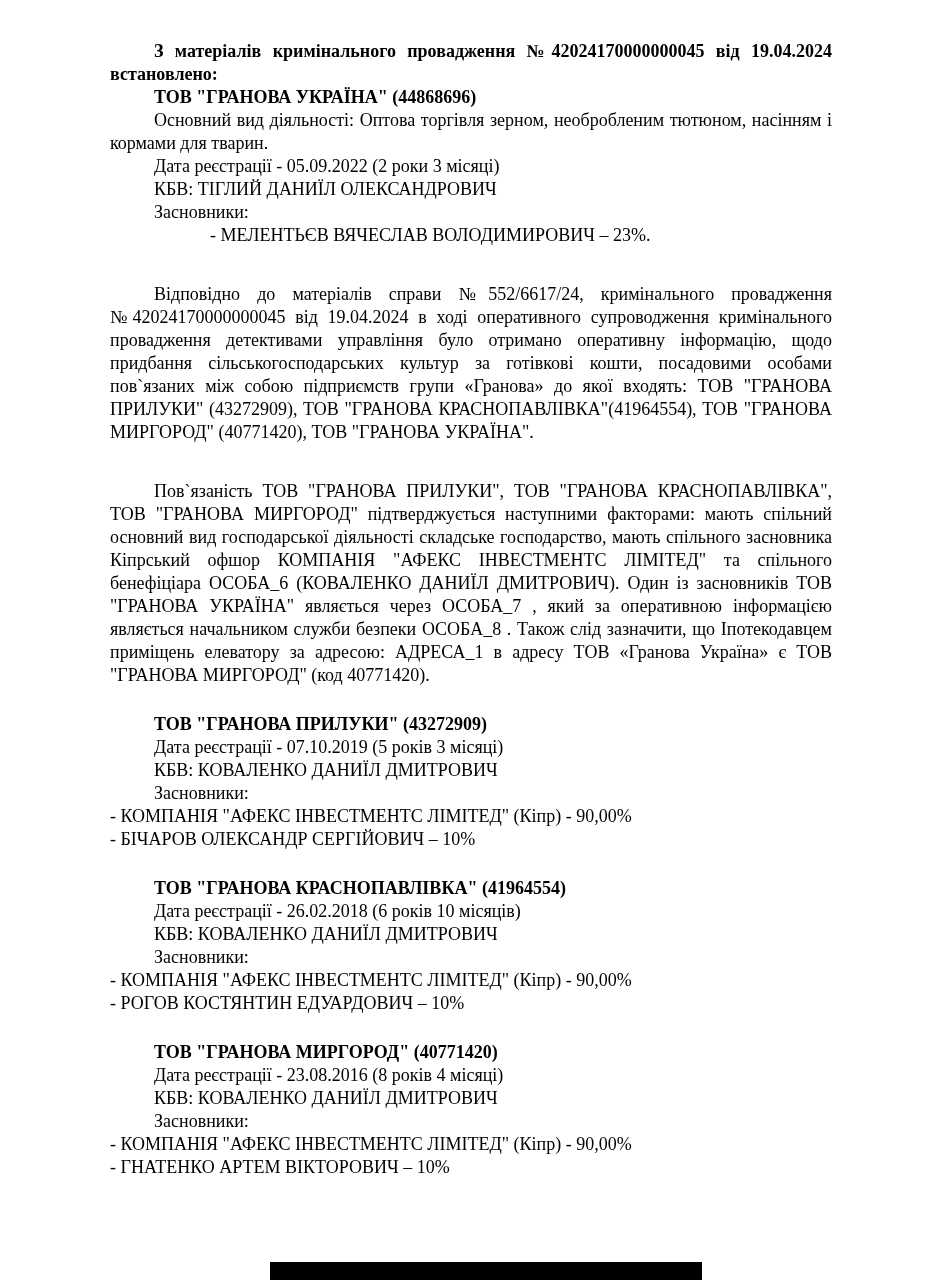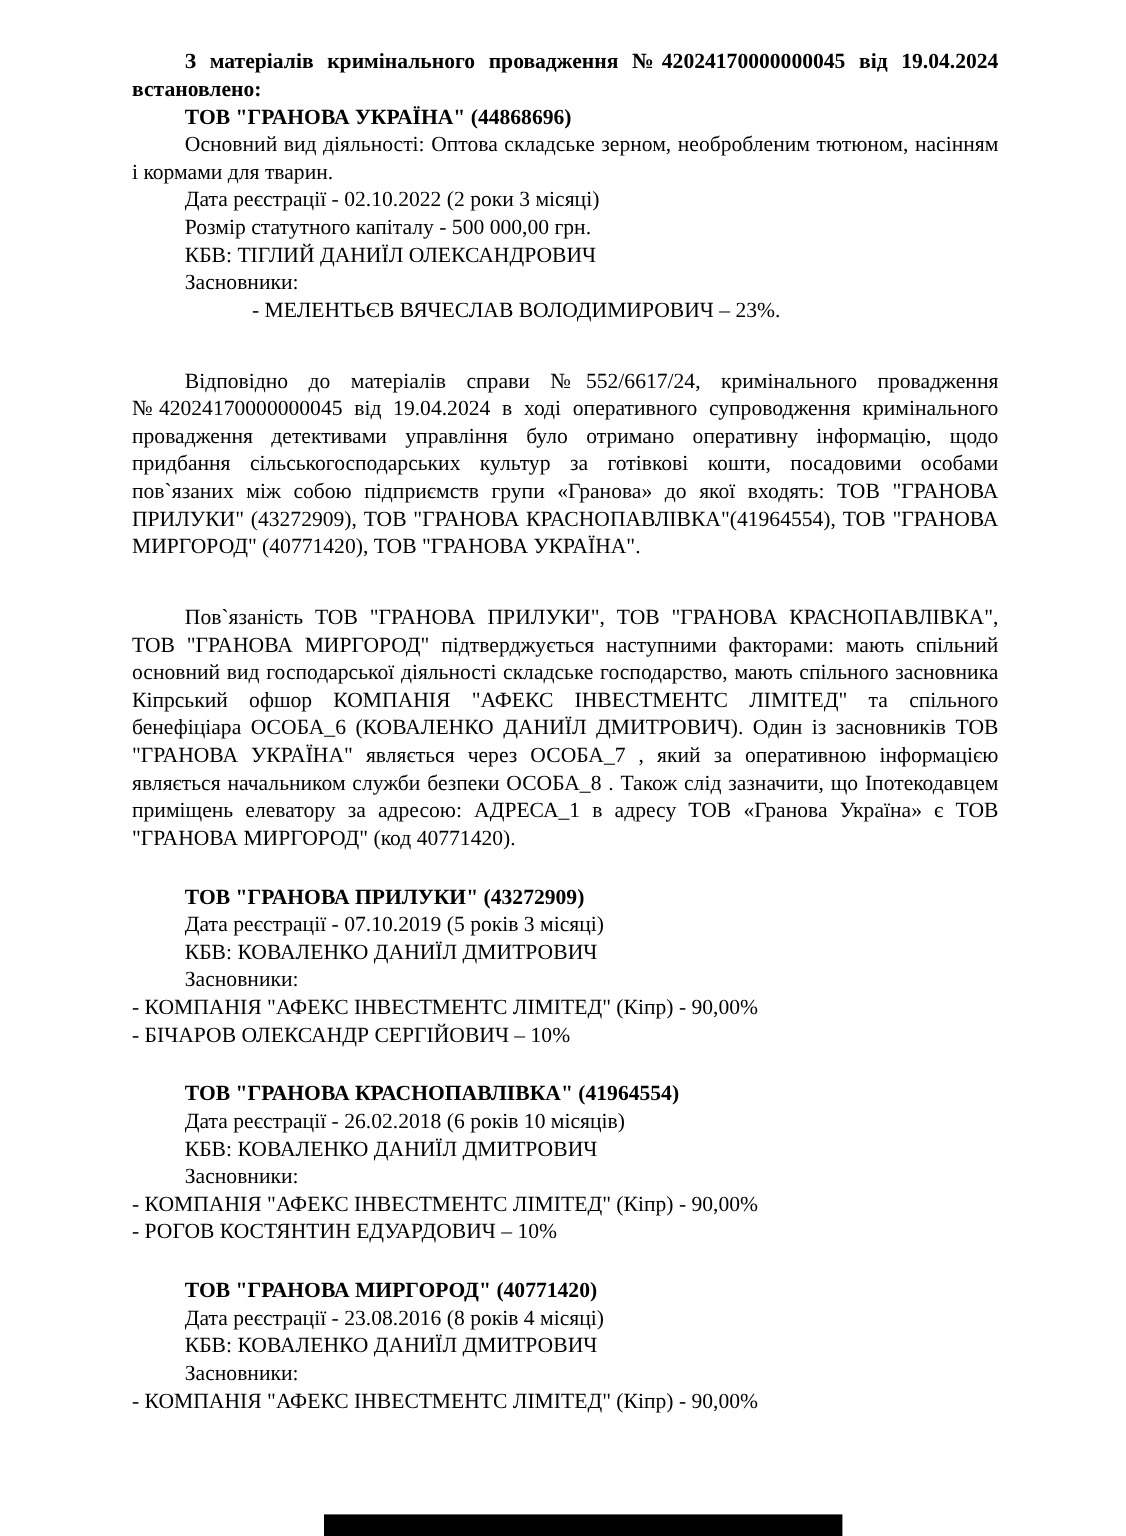--- a/index.html
+++ b/index.html
@@ -42,23 +42,22 @@
 </style>
 </head>
 <body>
 
 <div class="page">
 
   <p class="bold justify indent">З матеріалів кримінального провадження №42024170000000045 від 19.04.2024 встановлено:</p>
 
   <div>
     <p class="bold ind1">ТОВ "ГРАНОВА УКРАЇНА" (44868696)</p>
-    <p class="justify indent">Основний вид діяльності: Оптова складське зерном, необробленим тютюном, насінням і кормами для тварин.</p>
-    <p class="ind1">Дата реєстрації - 02.10.2022 (2 роки 3 місяці)</p>
-    <p class="ind1">Розмір статутного капіталу - 500 000,00 грн.</p>
+    <p class="justify indent">Основний вид діяльності: Оптова торгівля зерном, необробленим тютюном, насінням і кормами для тварин.</p>
+    <p class="ind1">Дата реєстрації - 05.09.2022 (2 роки 3 місяці)</p>
     <p class="ind1"><span>КБВ: ТІГЛИЙ ДАНИЇЛ </span><span class="underline">ОЛЕКСАНДРОВИЧ</span></p>
     <p class="ind1">Засновники:</p>
     <p class="ind2">- МЕЛЕНТЬЄВ ВЯЧЕСЛАВ ВОЛОДИМИРОВИЧ – 23%.</p>
   </div>
 
   <p class="justify indent gap">Відповідно до матеріалів справи №552/6617/24, кримінального провадження №42024170000000045 від 19.04.2024 в ході оперативного супроводження кримінального провадження детективами управління було отримано оперативну інформацію, щодо придбання сільськогосподарських культур за готівкові кошти, посадовими особами пов`язаних між собою підприємств групи «Гранова» до якої входять: ТОВ "ГРАНОВА ПРИЛУКИ" (43272909), ТОВ "ГРАНОВА КРАСНОПАВЛІВКА"(41964554), ТОВ "ГРАНОВА МИРГОРОД" (40771420), ТОВ "ГРАНОВА УКРАЇНА".</p>
 
   <p class="justify indent gap">Пов`язаність ТОВ "ГРАНОВА ПРИЛУКИ", ТОВ "ГРАНОВА КРАСНОПАВЛІВКА", ТОВ "ГРАНОВА МИРГОРОД" підтверджується наступними факторами: мають спільний основний вид господарської діяльності складське господарство, мають спільного засновника Кіпрський офшор КОМПАНІЯ "АФЕКС ІНВЕСТМЕНТС ЛІМІТЕД" та спільного бенефіціара ОСОБА_6 (КОВАЛЕНКО ДАНИЇЛ ДМИТРОВИЧ). Один із засновників ТОВ "ГРАНОВА УКРАЇНА" являється через ОСОБА_7 , який за оперативною інформацією являється начальником служби безпеки ОСОБА_8 . Також слід зазначити, що Іпотекодавцем приміщень елеватору за адресою: АДРЕСА_1 в адресу ТОВ «Гранова Україна» є ТОВ "ГРАНОВА МИРГОРОД" (код 40771420).</p>
 
   <div class="gap-lg">
@@ -78,17 +77,18 @@
     <p>- КОМПАНІЯ "АФЕКС ІНВЕСТМЕНТС ЛІМІТЕД" (Кіпр) - 90,00%</p>
     <p>- РОГОВ КОСТЯНТИН ЕДУАРДОВИЧ – 10%</p>
   </div>
 
   <div class="gap-lg">
     <p class="bold ind1">ТОВ "ГРАНОВА МИРГОРОД" (40771420)</p>
     <p class="ind1">Дата реєстрації - 23.08.2016 (8 років 4 місяці)</p>
     <p class="ind1">КБВ: КОВАЛЕНКО ДАНИЇЛ ДМИТРОВИЧ</p>
     <p class="ind1">Засновники:</p>
     <p>- КОМПАНІЯ "АФЕКС ІНВЕСТМЕНТС ЛІМІТЕД" (Кіпр) - 90,00%</p>
+    <p>- ГНАТЕНКО АРТЕМ ВІКТОРОВИЧ – 10%</p>
   </div>
 
 </div>
 
 <div class="bottom-bar"></div>
 
 </body></html>

